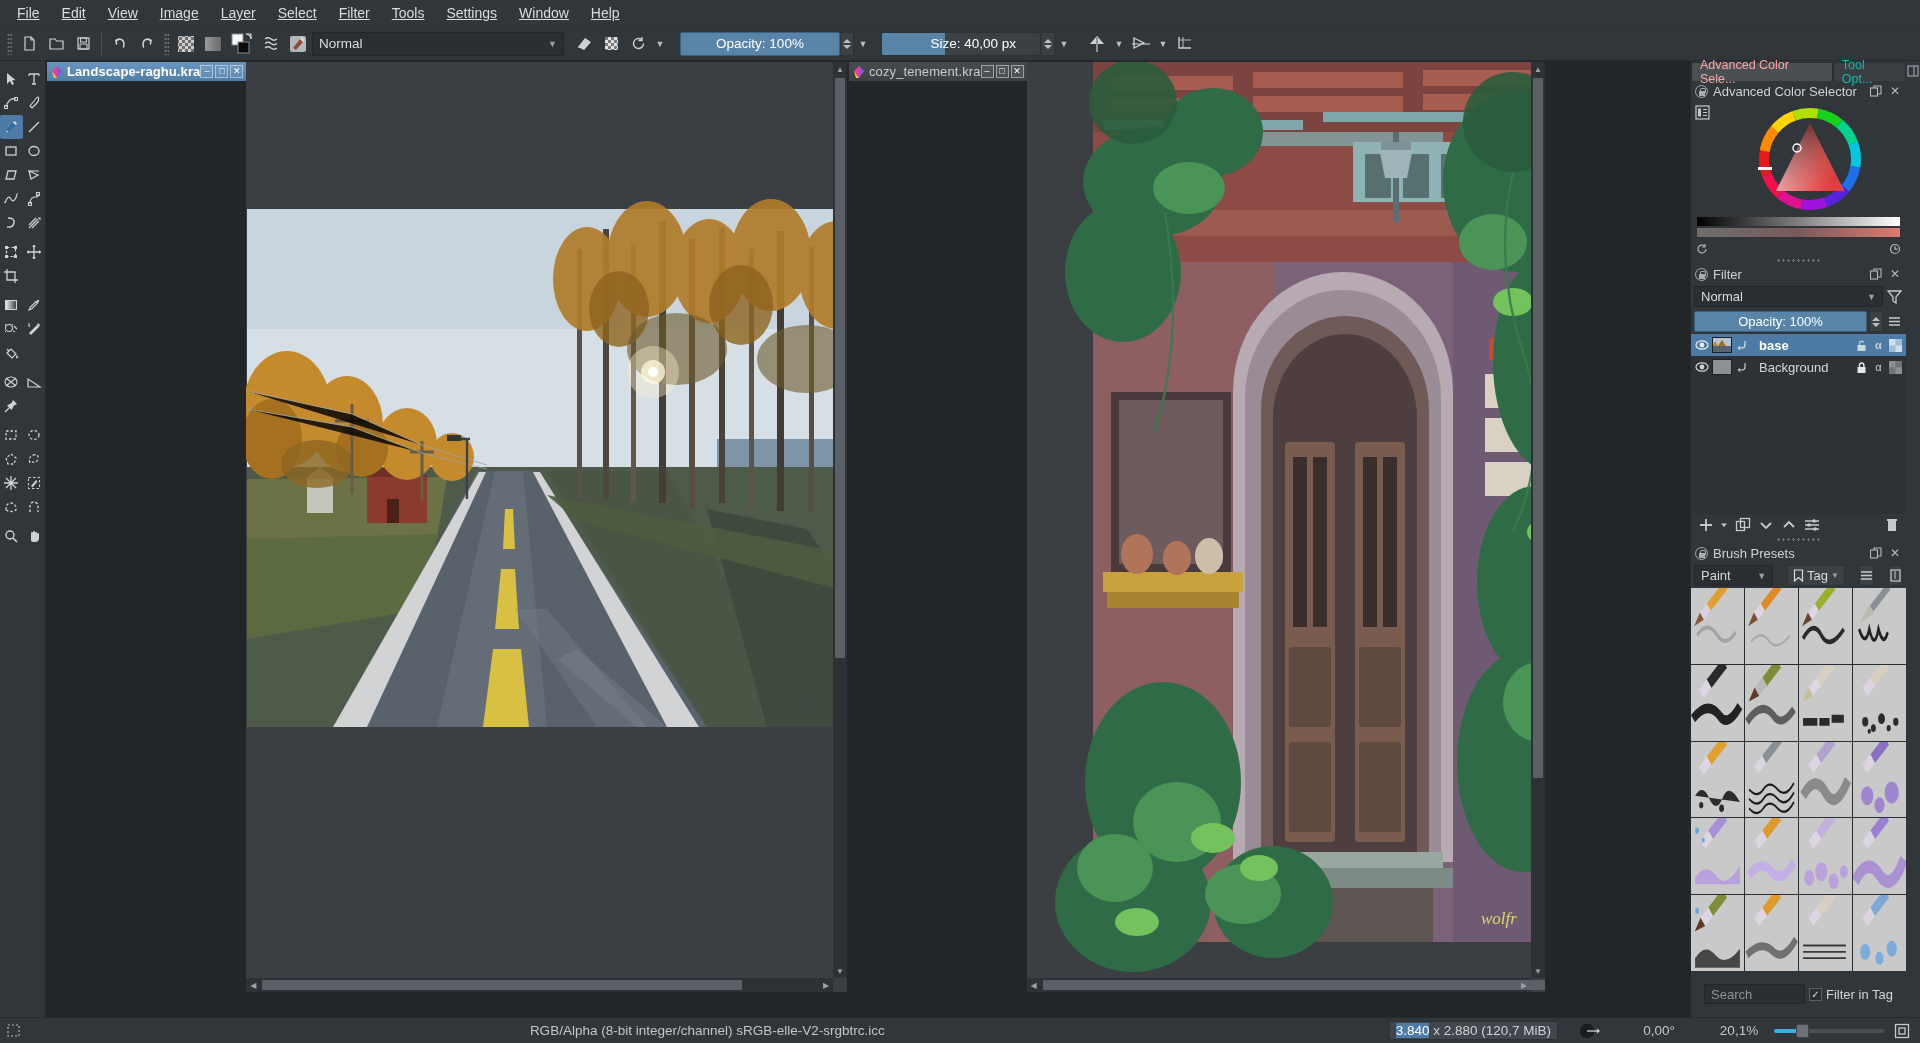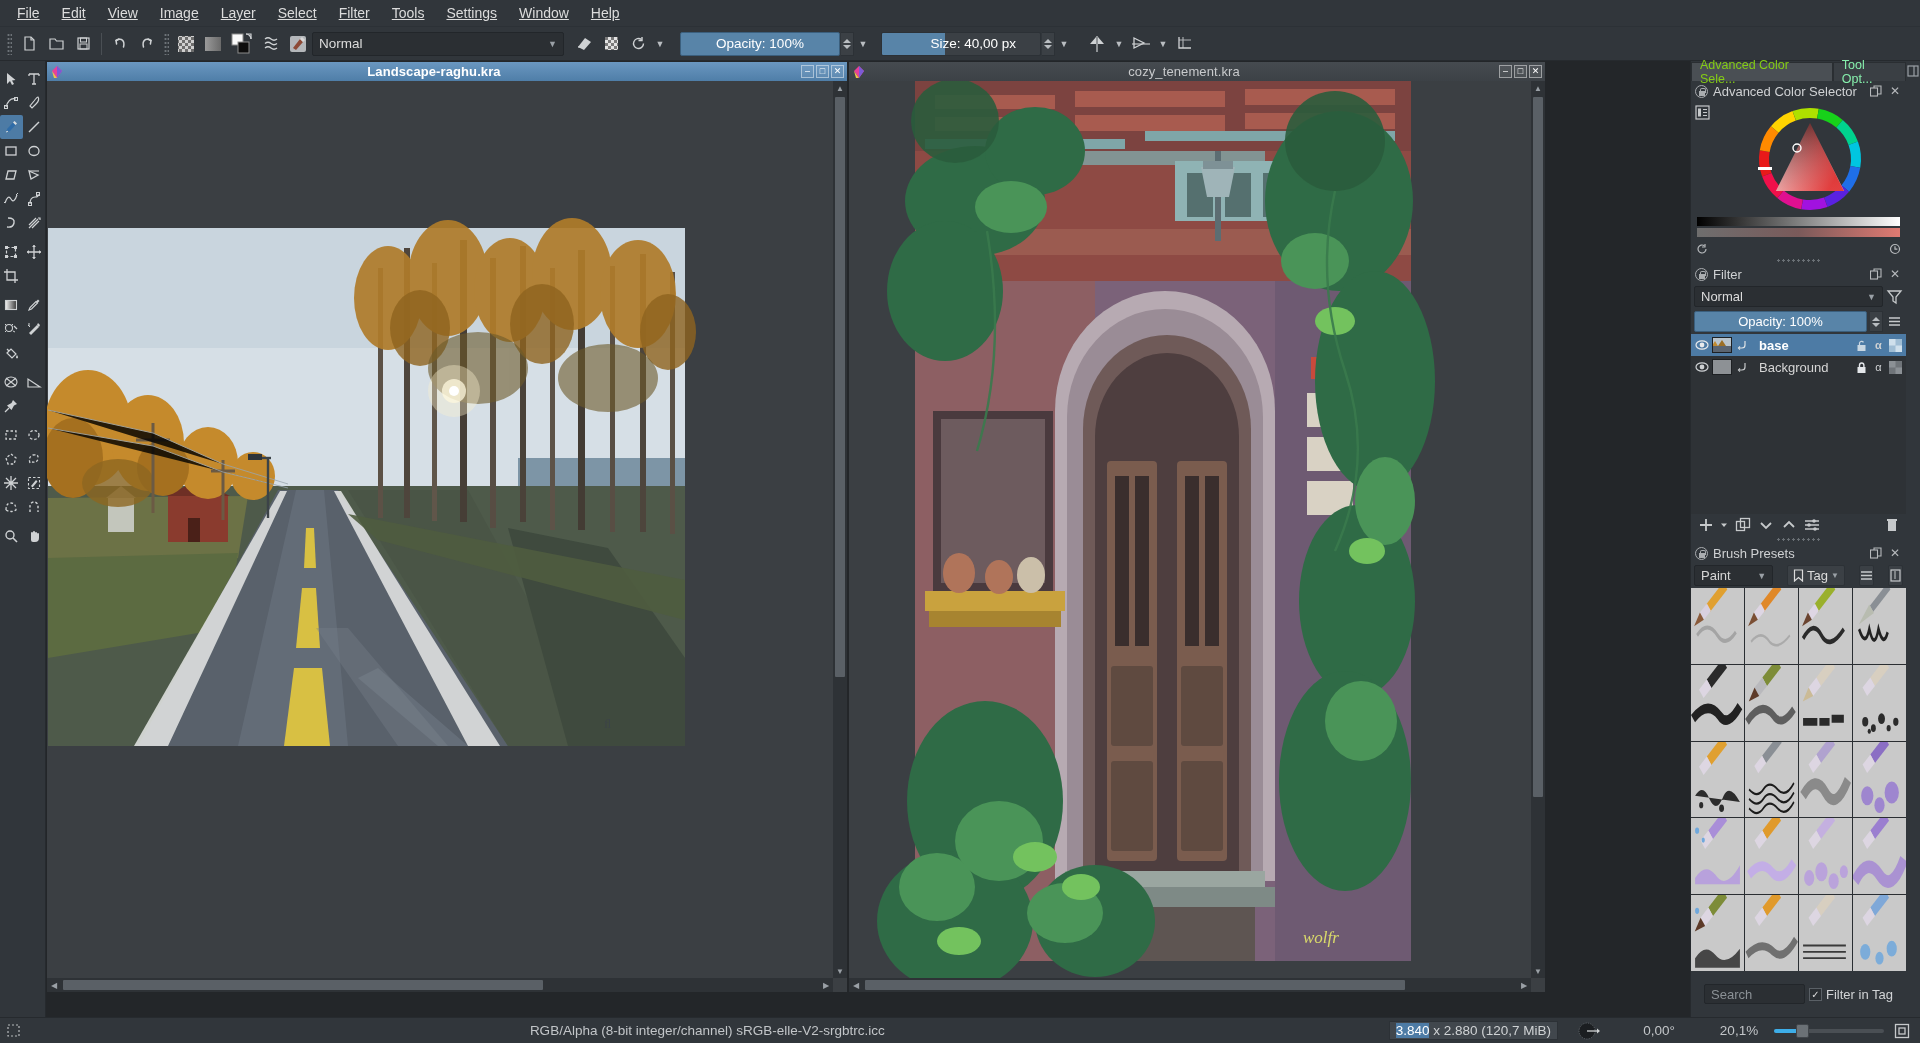--- a/index.html
+++ b/index.html
@@ -72,21 +72,21 @@
   .tool{
     width:23px;height:24px;display:flex;align-items:center;justify-content:center; cursor:default;
   }
   .tool svg{ display:block; }
   .tool.active{ background:#4d7ba5; border-radius:2px; }
   .tool-gap{ height:5px; width:100%; }
 
   
   .mdi{ flex:1 1 auto; background:#232629; position:relative; min-width:0; display:flex; }
 
-  .subwin{ position:absolute; display:flex; flex-direction:column; }
+  .subwin{ position:absolute; display:flex; flex-direction:row; }
   .subwin-title{
     height:19px; display:flex; align-items:center; padding:0 3px;
     font-size:13px; color:#fff; position:relative;
   }
   .subwin-title.active{ background:linear-gradient(to bottom,#6a97c0,#4f7ea8); }
   .subwin-title.inactive{ background:linear-gradient(to bottom,#464b50,#3c4146); color:#c8cacc; }
   .sw-ico{ width:14px;height:14px;flex:0 0 14px; margin-right:3px; }
   .sw-label{ flex:1 1 auto; text-align:center; font-weight:bold; font-size:13px; letter-spacing:.1px;}
   .sw-btns{ display:flex; gap:2px; }
   .sw-btn{
@@ -102,24 +102,24 @@
   .sb-thumb{ position:absolute; background:#5a6066; border-radius:1px; }
   .sb-arrow{ position:absolute; width:14px;height:14px;display:flex;align-items:center;justify-content:center;color:#9aa0a6;font-size:8px;}
 
   
   .docks{
     width:216px; flex:0 0 216px; background:#31363b; display:flex; flex-direction:column;
     border-left:1px solid #262a2e;
   }
   .dock-tabs{ display:flex; height:20px; background:#31363b; align-items:flex-end; }
   .dock-tab{
-    height:19px; padding:0 8px; font-size:12.5px; color:#86efac;
+    height:19px; padding:0 8px; font-size:12.5px; color:#14b8a6;
     display:flex;align-items:center; background:#3a3f44; border:1px solid #2a2e32; border-bottom:none;
   }
-  .dock-tab.active{ background:#4a4f54; color:#84cc16; }
+  .dock-tab.active{ background:#4a4f54; color:#fca5a5; }
   .dock-head{
     height:20px; display:flex;align-items:center; gap:5px; padding:0 4px;
     font-size:13px; color:#cfd1d3;
   }
   .dock-head .title{ flex:1 1 auto; }
   .dock-head .hbtn{ width:14px;height:14px;display:flex;align-items:center;justify-content:center;color:#b6b9bc;font-size:12px;}
   .grip-dots{
     height:7px; width:100%;
     background-image:radial-gradient(circle,#6a7075 1px,transparent 1.2px);
     background-size:5px 7px; background-position:center; background-repeat:repeat-x;

